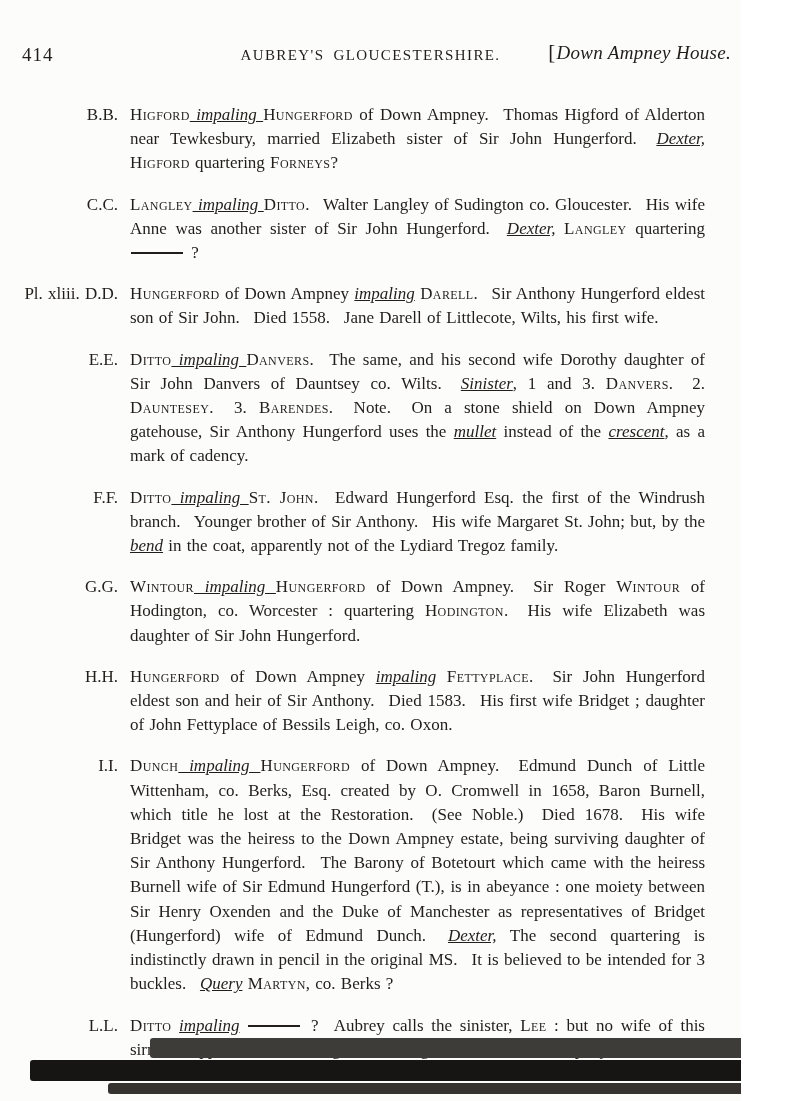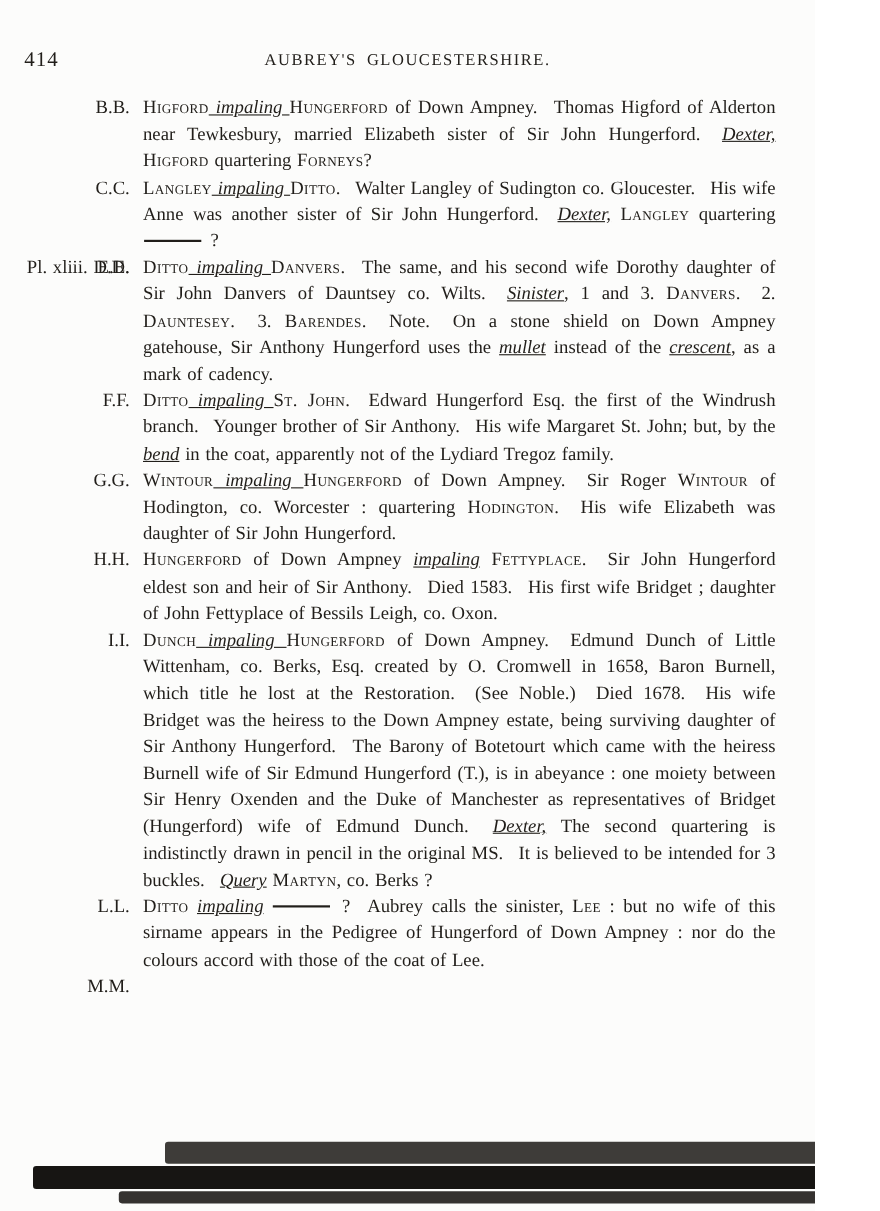--- a/index.html
+++ b/index.html
@@ -13,42 +13,43 @@
   }
   
   .hdr-num{position:absolute;left:22px;top:44px;font-size:19px;letter-spacing:1px;}
   .hdr-title{position:absolute;left:0;right:0;top:47px;text-align:center;
     font-size:15px;letter-spacing:1.4px;word-spacing:4px;}
   .hdr-section{position:absolute;right:10px;top:40px;font-style:italic;font-size:19px;letter-spacing:.3px;}
   .hdr-section .bracket{font-style:normal;font-size:21px;margin-right:1px;}
   
   .entries{position:absolute;top:86px;left:0;right:0;}
   .entry{position:relative;padding-left:130px;padding-right:36px;
-    font-size:17px;line-height:24.2px;text-align:justify;word-spacing:1px;}
+    font-size:17px;line-height:24.2px;text-align:justify;word-spacing:1px;margin-top:17px;}
   .entry .label{position:absolute;left:0;top:0;width:118px;text-align:right;white-space:nowrap;}
   .sc{font-variant:small-caps;letter-spacing:.4px;}
   .it{font-style:italic;text-decoration:underline;}
   .dash{display:inline-block;width:52px;height:2px;background:#211e1a;vertical-align:4px;margin:0 3px 0 1px;}
   
   .band{position:absolute;filter:blur(.7px);border-radius:3px;}
   .band1{left:150px;top:1038px;width:644px;height:20px;background:#3e3c39;}
   .band2{left:30px;top:1060px;width:764px;height:21px;background:#171513;}
   .band3{left:108px;top:1083px;width:680px;height:11px;background:#353230;}
 </style>
 </head>
 <body>
 
 <div class="page">
   <div class="hdr-num">414</div>
   <div class="hdr-title">AUBREY'S GLOUCESTERSHIRE.</div>
+  <div class="hdr-section"><span class="bracket">[</span><span>Down Ampney House.</span></div>
 
   <div class="entries">
       <div class="entry"><span class="label">B.B.</span><span><span class="sc">Higford</span><span class="it"> impaling </span><span class="sc">Hungerford</span><span class=""> of Down Ampney.  Thomas Higford of Alderton near Tewkesbury, married Elizabeth sister of Sir John Hungerford.  </span><span class="it">Dexter,</span><span class=""> </span><span class="sc">Higford</span><span class=""> quartering </span><span class="sc">Forneys</span><span class="">?</span></span></div>
       <div class="entry"><span class="label">C.C.</span><span><span class="sc">Langley</span><span class="it"> impaling </span><span class="sc">Ditto</span><span class="">.  Walter Langley of Sudington co. Gloucester.  His wife Anne was another sister of Sir John Hungerford.  </span><span class="it">Dexter,</span><span class=""> </span><span class="sc">Langley</span><span class=""> quartering </span><span class="dash"></span><span class=""> ?</span></span></div>
-      <div class="entry"><span class="label">Pl. xliii. D.D.</span></div>
+      <div class="entry"><span class="label">Pl. xliii. D.D.</span><span><span class="sc">Hungerford</span><span class=""> of Down Ampney </span><span class="it">impaling</span><span class=""> </span><span class="sc">Darell</span><span class="">.  Sir Anthony Hungerford eldest son of Sir John.  Died 1558.  Jane Darell of Littlecote, Wilts, his first wife.</span></span></div>
       <div class="entry"><span class="label">E.E.</span><span><span class="sc">Ditto</span><span class="it"> impaling </span><span class="sc">Danvers</span><span class="">.  The same, and his second wife Dorothy daughter of Sir John Danvers of Dauntsey co. Wilts.  </span><span class="it">Sinister</span><span class="">, 1 and 3. </span><span class="sc">Danvers</span><span class="">.  2. </span><span class="sc">Dauntesey</span><span class="">.  3. </span><span class="sc">Barendes</span><span class="">.  Note.  On a stone shield on Down Ampney gatehouse, Sir Anthony Hungerford uses the </span><span class="it">mullet</span><span class=""> instead of the </span><span class="it">crescent</span><span class="">, as a mark of cadency.</span></span></div>
       <div class="entry"><span class="label">F.F.</span><span><span class="sc">Ditto</span><span class="it"> impaling </span><span class="sc">St. John</span><span class="">.  Edward Hungerford Esq. the first of the Windrush branch.  Younger brother of Sir Anthony.  His wife Margaret St. John; but, by the </span><span class="it">bend</span><span class=""> in the coat, apparently not of the Lydiard Tregoz family.</span></span></div>
       <div class="entry"><span class="label">G.G.</span><span><span class="sc">Wintour</span><span class="it"> impaling </span><span class="sc">Hungerford</span><span class=""> of Down Ampney.  Sir Roger </span><span class="sc">Wintour</span><span class=""> of Hodington, co. Worcester : quartering </span><span class="sc">Hodington</span><span class="">.  His wife Elizabeth was daughter of Sir John Hungerford.</span></span></div>
       <div class="entry"><span class="label">H.H.</span><span><span class="sc">Hungerford</span><span class=""> of Down Ampney </span><span class="it">impaling</span><span class=""> </span><span class="sc">Fettyplace</span><span class="">.  Sir John Hungerford eldest son and heir of Sir Anthony.  Died 1583.  His first wife Bridget ; daughter of John Fettyplace of Bessils Leigh, co. Oxon.</span></span></div>
       <div class="entry"><span class="label">I.I.</span><span><span class="sc">Dunch</span><span class="it"> impaling </span><span class="sc">Hungerford</span><span class=""> of Down Ampney.  Edmund Dunch of Little Wittenham, co. Berks, Esq. created by O. Cromwell in 1658, Baron Burnell, which title he lost at the Restoration.  (See Noble.)  Died 1678.  His wife Bridget was the heiress to the Down Ampney estate, being surviving daughter of Sir Anthony Hungerford.  The Barony of Botetourt which came with the heiress Burnell wife of Sir Edmund Hungerford (T.), is in abeyance : one moiety between Sir Henry Oxenden and the Duke of Manchester as representatives of Bridget (Hungerford) wife of Edmund Dunch.  </span><span class="it">Dexter,</span><span class=""> The second quartering is indistinctly drawn in pencil in the original MS.  It is believed to be intended for 3 buckles.  </span><span class="it">Query</span><span class=""> </span><span class="sc">Martyn</span><span class="">, co. Berks ?</span></span></div>
       <div class="entry"><span class="label">L.L.</span><span><span class="sc">Ditto</span><span class=""> </span><span class="it">impaling</span><span class=""> </span><span class="dash"></span><span class=""> ?  Aubrey calls the sinister, </span><span class="sc">Lee</span><span class=""> : but no wife of this sirname appears in the Pedigree of Hungerford of Down Ampney : nor do the colours accord with those of the coat of Lee.</span></span></div>
       <div class="entry"><span class="label">M.M.</span></div>
     </div>
 
   <div class="band band1"></div>

